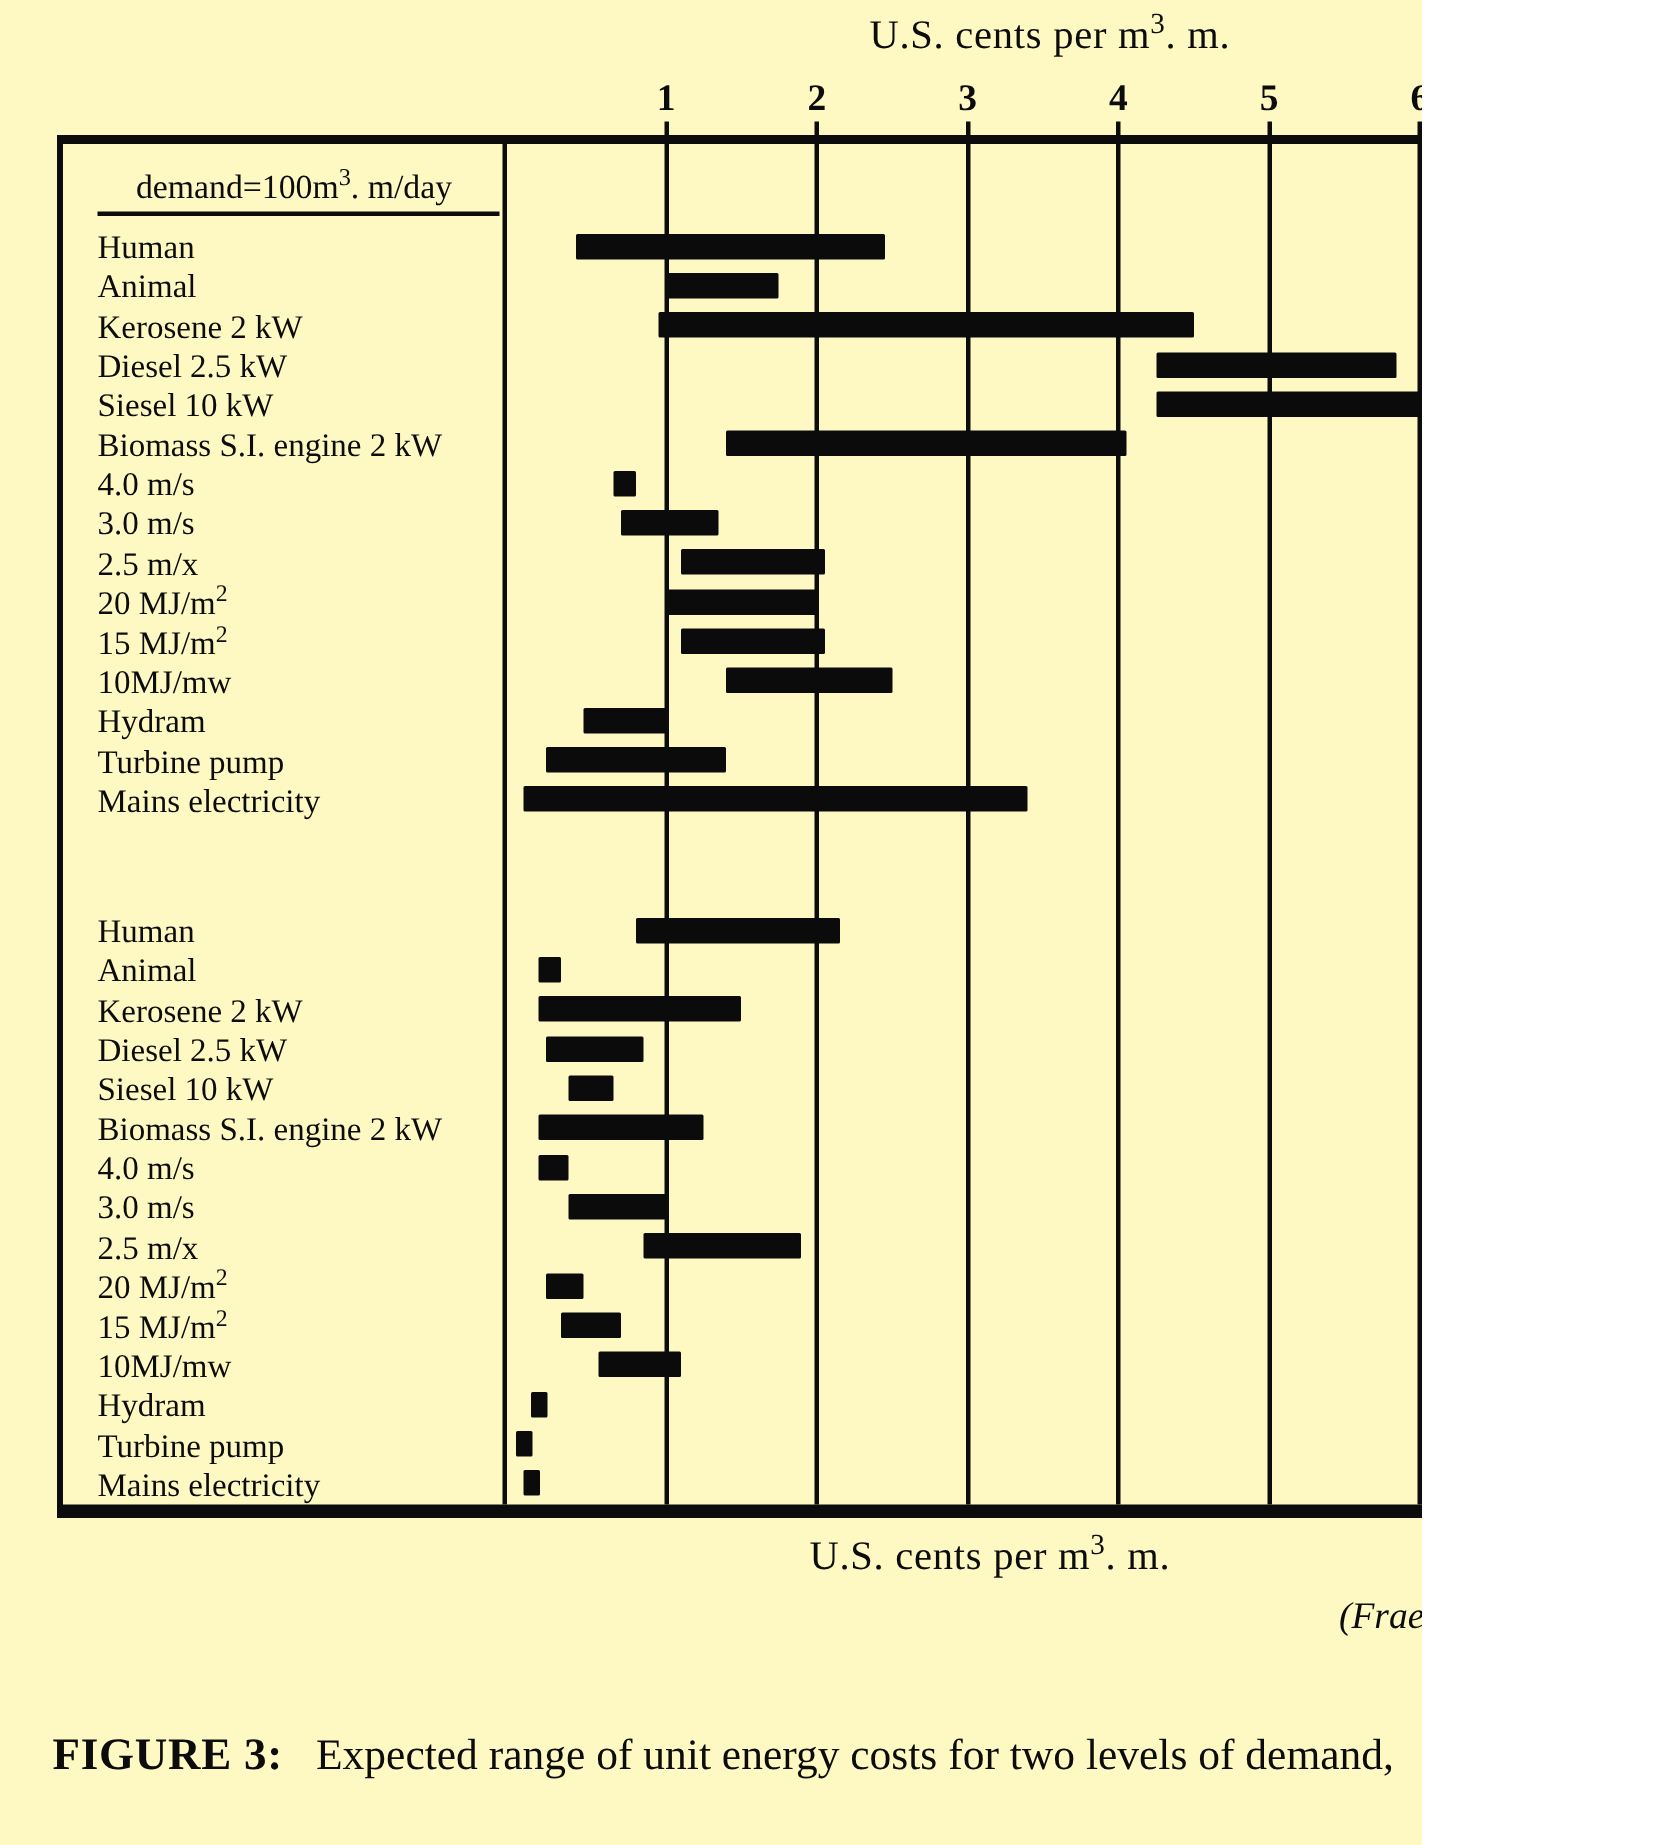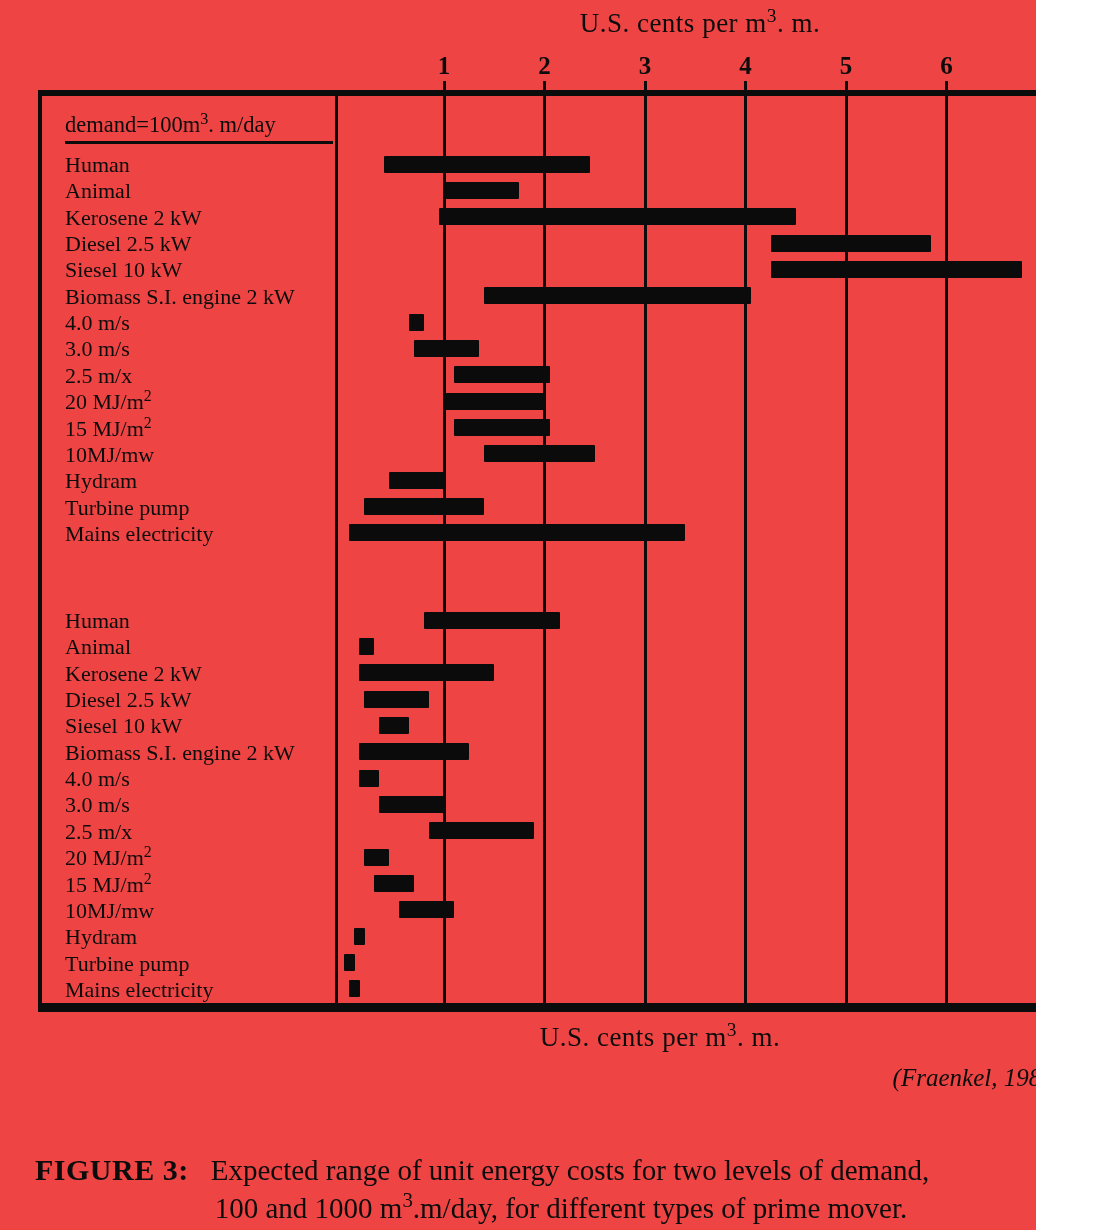--- a/index.html
+++ b/index.html
@@ -1,19 +1,19 @@
 <!DOCTYPE html>
 <html><head>
 <meta charset="utf-8">
 <style>
   html,body{margin:0;padding:0;background:#ffffff;}
   .page{
     position:relative;
-    width:1036px;height:1230px;
-    background:#ef4444;
+    width:948px;height:1230px;
+    background:#fef9c3;
     font-family:"Liberation Serif","DejaVu Serif",serif;
     color:#0c0c0c;
     overflow:hidden;
   }
   .abs{position:absolute;}
   .axis-title{
     font-size:27px;
     text-align:center;
     white-space:nowrap;
     letter-spacing:0.5px;
@@ -111,21 +111,21 @@
 
   <div class="chart-box" id="chartBox">
     <div class="label-sep"></div>
   <div class="gridline" style="left: 400.5px;"></div>
       <div class="gridline" style="left: 501px;"></div>
       <div class="gridline" style="left: 601.5px;"></div>
       <div class="gridline" style="left: 702px;"></div>
       <div class="gridline" style="left: 802.5px;"></div>
       <div class="gridline" style="left: 903px;"></div>
       <div class="gridline" style="left: 1003.5px;"></div>
-      <div class="group-header" style="top: 16px;">demand=100m<sup>3</sup>. m/day</div>
+      <div class="group-header" style="top: 16px; text-align: center;">demand=100m<sup>3</sup>. m/day</div>
       <div class="row-label" style="top: 55px;">Human</div>
       <div class="range-bar" style="top: 59.5px; left: 341.7px; width: 206.025px; background: rgb(11, 11, 11);"></div>
       <div class="row-label" style="top: 81.35px;">Animal</div>
       <div class="range-bar" style="top: 85.85px; left: 402px; width: 75.375px; background: rgb(11, 11, 11);"></div>
       <div class="row-label" style="top: 107.7px;">Kerosene 2 kW</div>
       <div class="range-bar" style="top: 112.2px; left: 396.975px; width: 356.775px; background: rgb(11, 11, 11);"></div>
       <div class="row-label" style="top: 134.05px;">Diesel 2.5 kW</div>
       <div class="range-bar" style="top: 138.55px; left: 728.625px; width: 160.8px; background: rgb(11, 11, 11);"></div>
       <div class="row-label" style="top: 160.4px;">Siesel 10 kW</div>
       <div class="range-bar" style="top: 164.9px; left: 728.625px; width: 251.25px; background: rgb(11, 11, 11);"></div>
@@ -182,16 +182,15 @@
     </div>
 
   <div class="abs axis-title" style="left:360px;top:1022px;width:600px;">U.S. cents per m<sup>3</sup>. m.</div>
 
   <div class="abs attribution" style="left:700px;top:1064px;width:362px;">(Fraenkel, 1984)</div>
 
   <div class="caption">
     <div class="caption-line1">
       <span class="cap-label">FIGURE 3:</span><span>Expected range of unit energy costs for two levels of demand,</span>
     </div>
-    <div class="caption-line2">100 and 1000 m<sup>3</sup>.m/day, for different types of prime mover.</div>
   </div>
 
 </div>
 
 </body></html>

